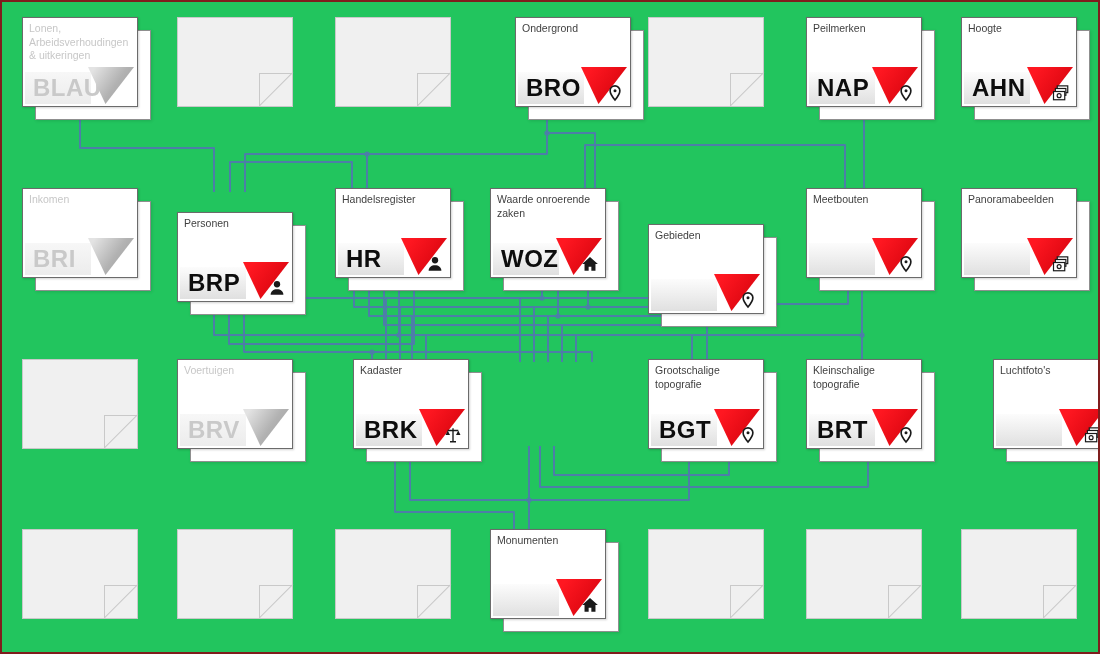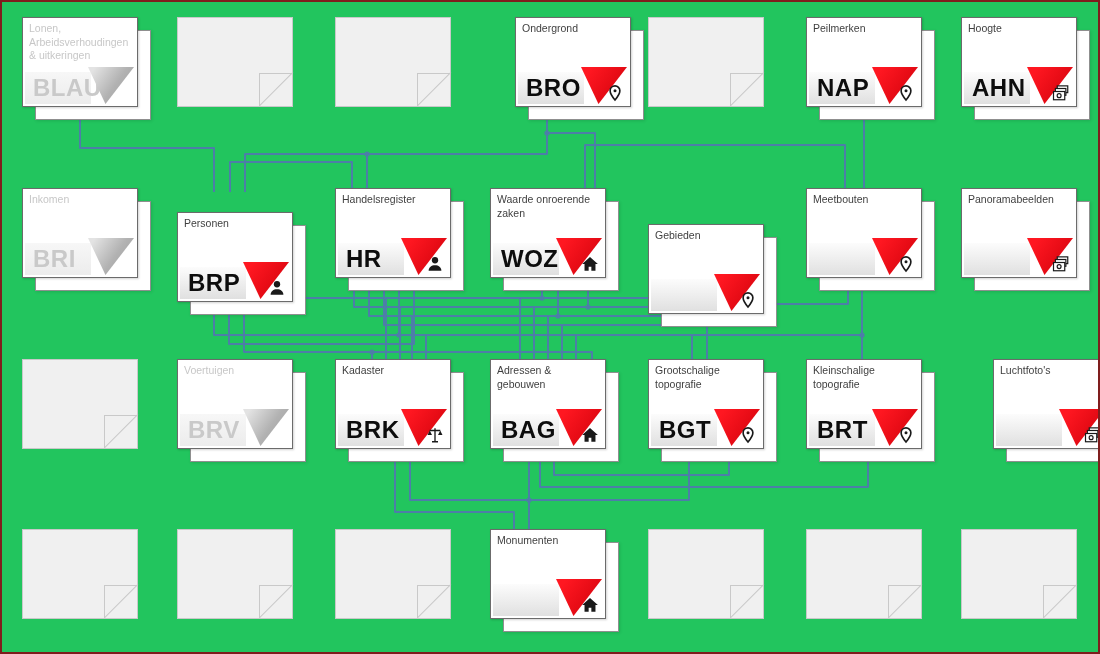--- a/index.html
+++ b/index.html
@@ -315,47 +315,32 @@
     <div class="card inactive" style="left: 175px; top: 357px;">
       <div class="back"></div>
       <div class="front">
         <div class="label">Voertuigen</div>
         <div class="band">
           <span class="code">BRV</span>
         </div>
         <div class="fold"></div>
       </div>
     </div>
-    <div class="card" style="left: 333px; top: 357px;">
+    <div class="card" style="left: 351px; top: 357px;">
       <div class="back"></div>
       <div class="front">
         <div class="label">Kadaster</div>
         <div class="band">
           <span class="code">BRK</span>
         </div>
         <div class="fold"></div>
         <span class="reg-icon">
           <svg viewBox="0 0 24 24">
             <path d="M12 3v17M8 21h8M5 6h14" fill="none" stroke="currentColor" stroke-width="1.8"></path>
             <path d="M5 6l-3 6h6l-3-6zM19 6l-3 6h6l-3-6z" fill="currentColor"></path>
-          </svg>
-        </span>
-      </div>
-    </div>
-    <div class="card" style="left: 488px; top: 357px;">
-      <div class="back"></div>
-      <div class="front">
-        <div class="label">Adressen &amp; gebouwen</div>
-        <div class="band">
-          <span class="code">BAG</span>
-        </div>
-        <div class="fold"></div>
-        <span class="reg-icon">
-          <svg viewBox="0 0 24 24">
-            <path d="M12 2.5L1.5 12h3.2v9h5.5v-5.5h3.6V21h5.5v-9h3.2L12 2.5z" fill="currentColor"></path>
           </svg>
         </span>
       </div>
     </div>
     <div class="card" style="left: 646px; top: 357px;">
       <div class="back"></div>
       <div class="front">
         <div class="label">Grootschalige topografie</div>
         <div class="band">
           <span class="code">BGT</span>

